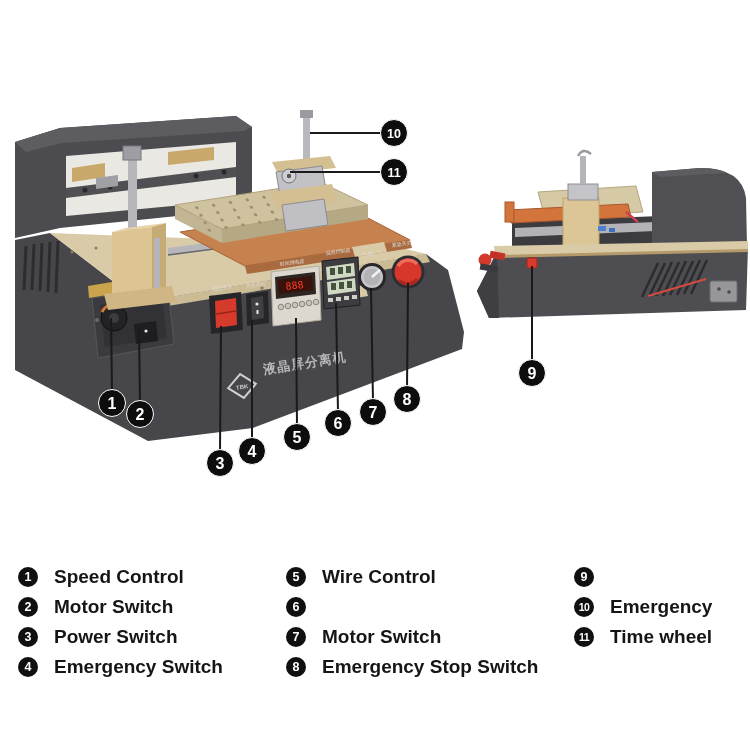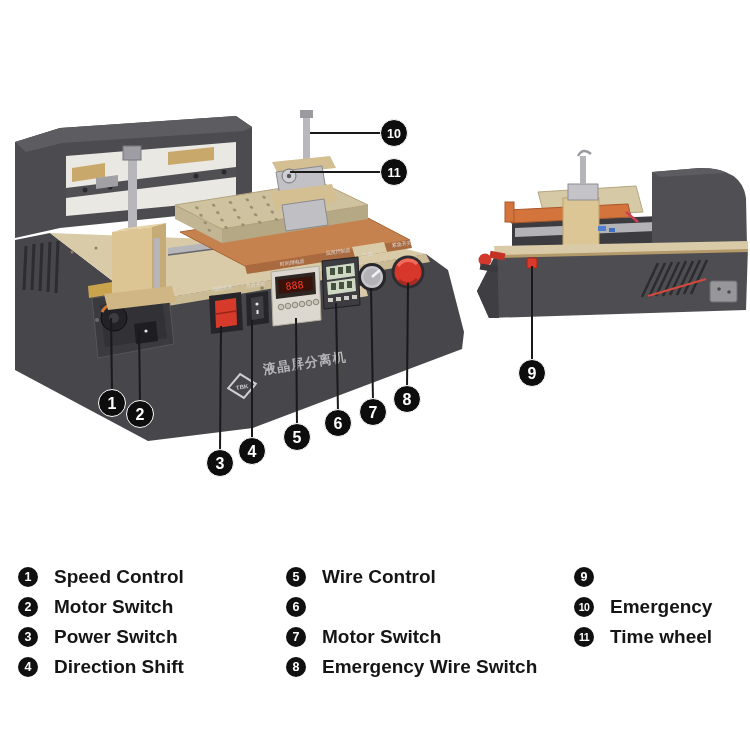--- a/index.html
+++ b/index.html
@@ -292,39 +292,39 @@
     <div class="legend-row">
       <span class="legend-num">2</span>
       <span class="legend-label">Motor Switch</span>
     </div>
     <div class="legend-row">
       <span class="legend-num">3</span>
       <span class="legend-label">Power Switch</span>
     </div>
     <div class="legend-row">
       <span class="legend-num">4</span>
-      <span class="legend-label">Direction Shift</span>
+      <span class="legend-label">Emergency Switch</span>
     </div>
   </div>
 
   <div class="legend-col" style="left:286px;top:562px;">
     <div class="legend-row">
       <span class="legend-num">5</span>
       <span class="legend-label">Wire Control</span>
     </div>
     <div class="legend-row">
       <span class="legend-num">6</span>
     </div>
     <div class="legend-row">
       <span class="legend-num">7</span>
       <span class="legend-label">Motor Switch</span>
     </div>
     <div class="legend-row">
       <span class="legend-num">8</span>
-      <span class="legend-label">Emergency Wire Switch</span>
+      <span class="legend-label">Emergency Stop Switch</span>
     </div>
   </div>
 
   <div class="legend-col" style="left:574px;top:562px;">
     <div class="legend-row">
       <span class="legend-num">9</span>
     </div>
     <div class="legend-row">
       <span class="legend-num two">10</span>
       <span class="legend-label">Emergency</span>

